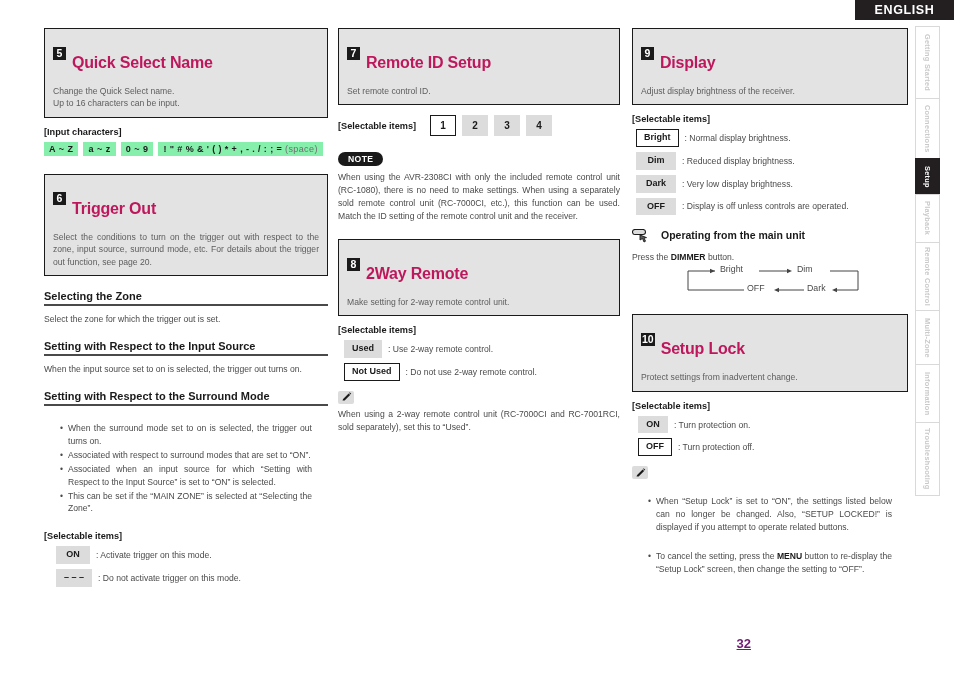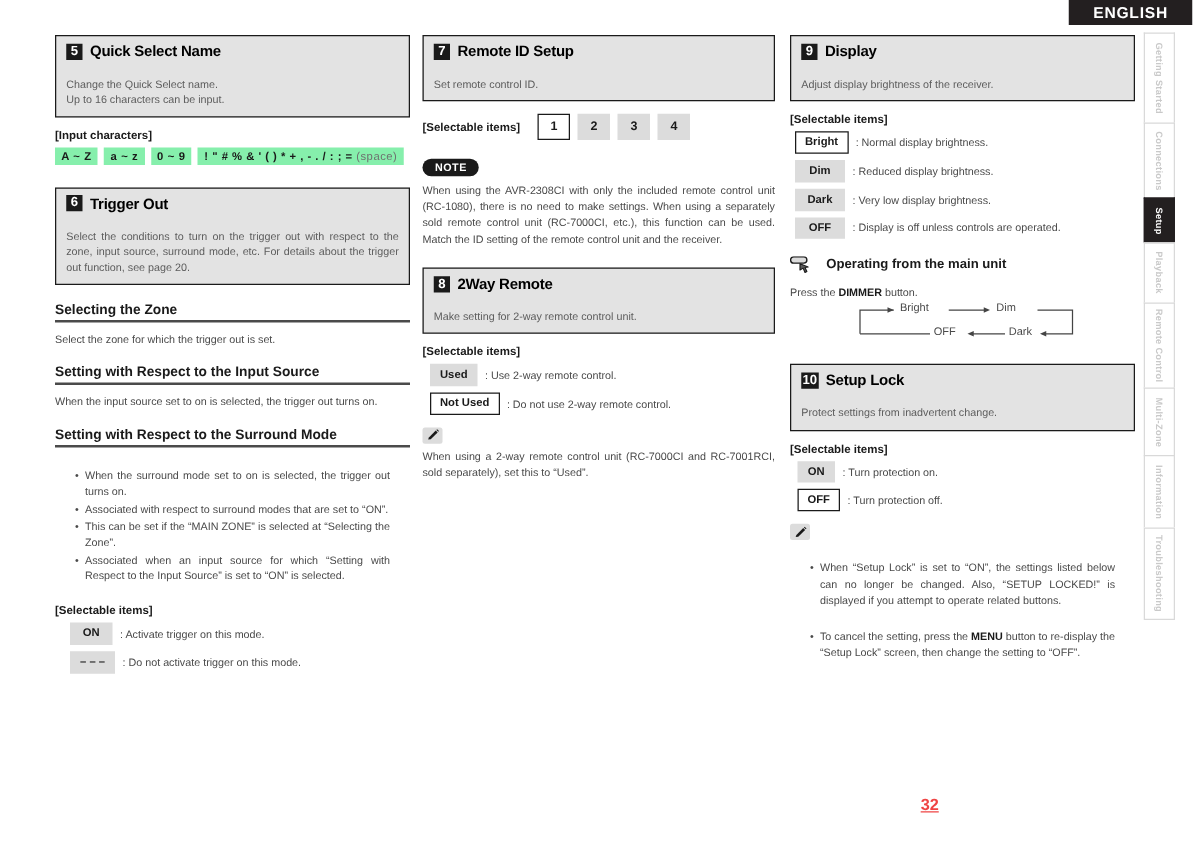--- a/index.html
+++ b/index.html
@@ -44,21 +44,21 @@
   .secbox{
     border:1.6px solid #1a1a1a;background:#e3e3e3;
     padding:5px 8px 7px 8px;box-sizing:border-box;margin-bottom:9px;
   }
   .secbox .titlerow{display:flex;align-items:center;gap:6px;}
   .num{
     background:#1a1a1a;color:#fff;font-weight:bold;font-size:10.5px;
     min-width:13px;height:13px;line-height:13px;text-align:center;
     display:inline-block;padding:0 1px;box-sizing:border-box;
   }
-  .sectitle{font-size:12px;font-weight:bold;color:#000000;letter-spacing:-.2px;}
+  .sectitle{font-size:16px;font-weight:bold;color:#be185d;letter-spacing:-.2px;margin-top:20px;}
   .secdesc{font-size:8.6px;color:#5d5d5d;line-height:1.45;margin-top:13px;}
 
   
   .lbl{font-size:9.2px;font-weight:bold;color:#1a1a1a;margin:8px 0 5px 0;}
   .body-txt{font-size:8.6px;color:#4a4a4a;line-height:1.5;text-align:justify;}
   .subhead{
     font-size:11px;font-weight:bold;color:#1a1a1a;
     border-bottom:2px solid #4a4a4a;padding-bottom:2px;margin:14px 0 7px 0;
   }
 
@@ -115,21 +115,21 @@
 
   
   .mu-head{display:flex;gap:7px;margin:14px 0 4px 0;}
   .mu-title{font-size:10.5px;font-weight:bold;color:#1a1a1a;}
   .mu-press{font-size:8.6px;color:#4a4a4a;margin-bottom:2px;}
   .cycle{position:relative;height:34px;margin:2px 0 0 50px;width:205px;}
   .cycle .cl{font-size:8.8px;color:#4a4a4a;position:absolute;}
 
   .pagenum{
     position:absolute;right:46px;bottom:24px;
-    font-size:13px;font-weight:bold;color:#ef4444;text-decoration:underline;
+    font-size:13px;font-weight:bold;color:#701a75;text-decoration:underline;
   }
 </style>
 </head>
 <body>
 
 <div class="page">
 
   <div class="lang-bar">ENGLISH</div>
 
   <div class="sidetabs">
@@ -191,22 +191,22 @@
     <div class="subhead">Selecting the Zone</div>
     <div class="body-txt">Select the zone for which the trigger out is set.</div>
 
     <div class="subhead">Setting with Respect to the Input Source</div>
     <div class="body-txt">When the input source set to on is selected, the trigger out turns on.</div>
 
     <div class="subhead">Setting with Respect to the Surround Mode</div>
     <ul class="bl">
       <li>When the surround mode set to on is selected, the trigger out turns on.</li>
       <li>Associated with respect to surround modes that are set to “ON”.</li>
+      <li>Associated when an input source for which “Setting with Respect to the Input Source” is set to “ON” is selected.</li>
       <li>This can be set if the “MAIN ZONE” is selected at “Selecting the Zone”.</li>
-      <li>Associated when an input source for which “Setting with Respect to the Input Source” is set to “ON” is selected.</li>
     </ul>
 
     <div class="lbl" style="margin-top:12px">[Selectable items]</div>
     <div class="optrow" style="margin-left:12px">
       <span class="chip">ON</span>
       <span class="optdesc">: Activate trigger on this mode.</span>
     </div>
     <div class="optrow" style="margin-left:12px">
       <span class="chip">– – –</span>
       <span class="optdesc">: Do not activate trigger on this mode.</span>

